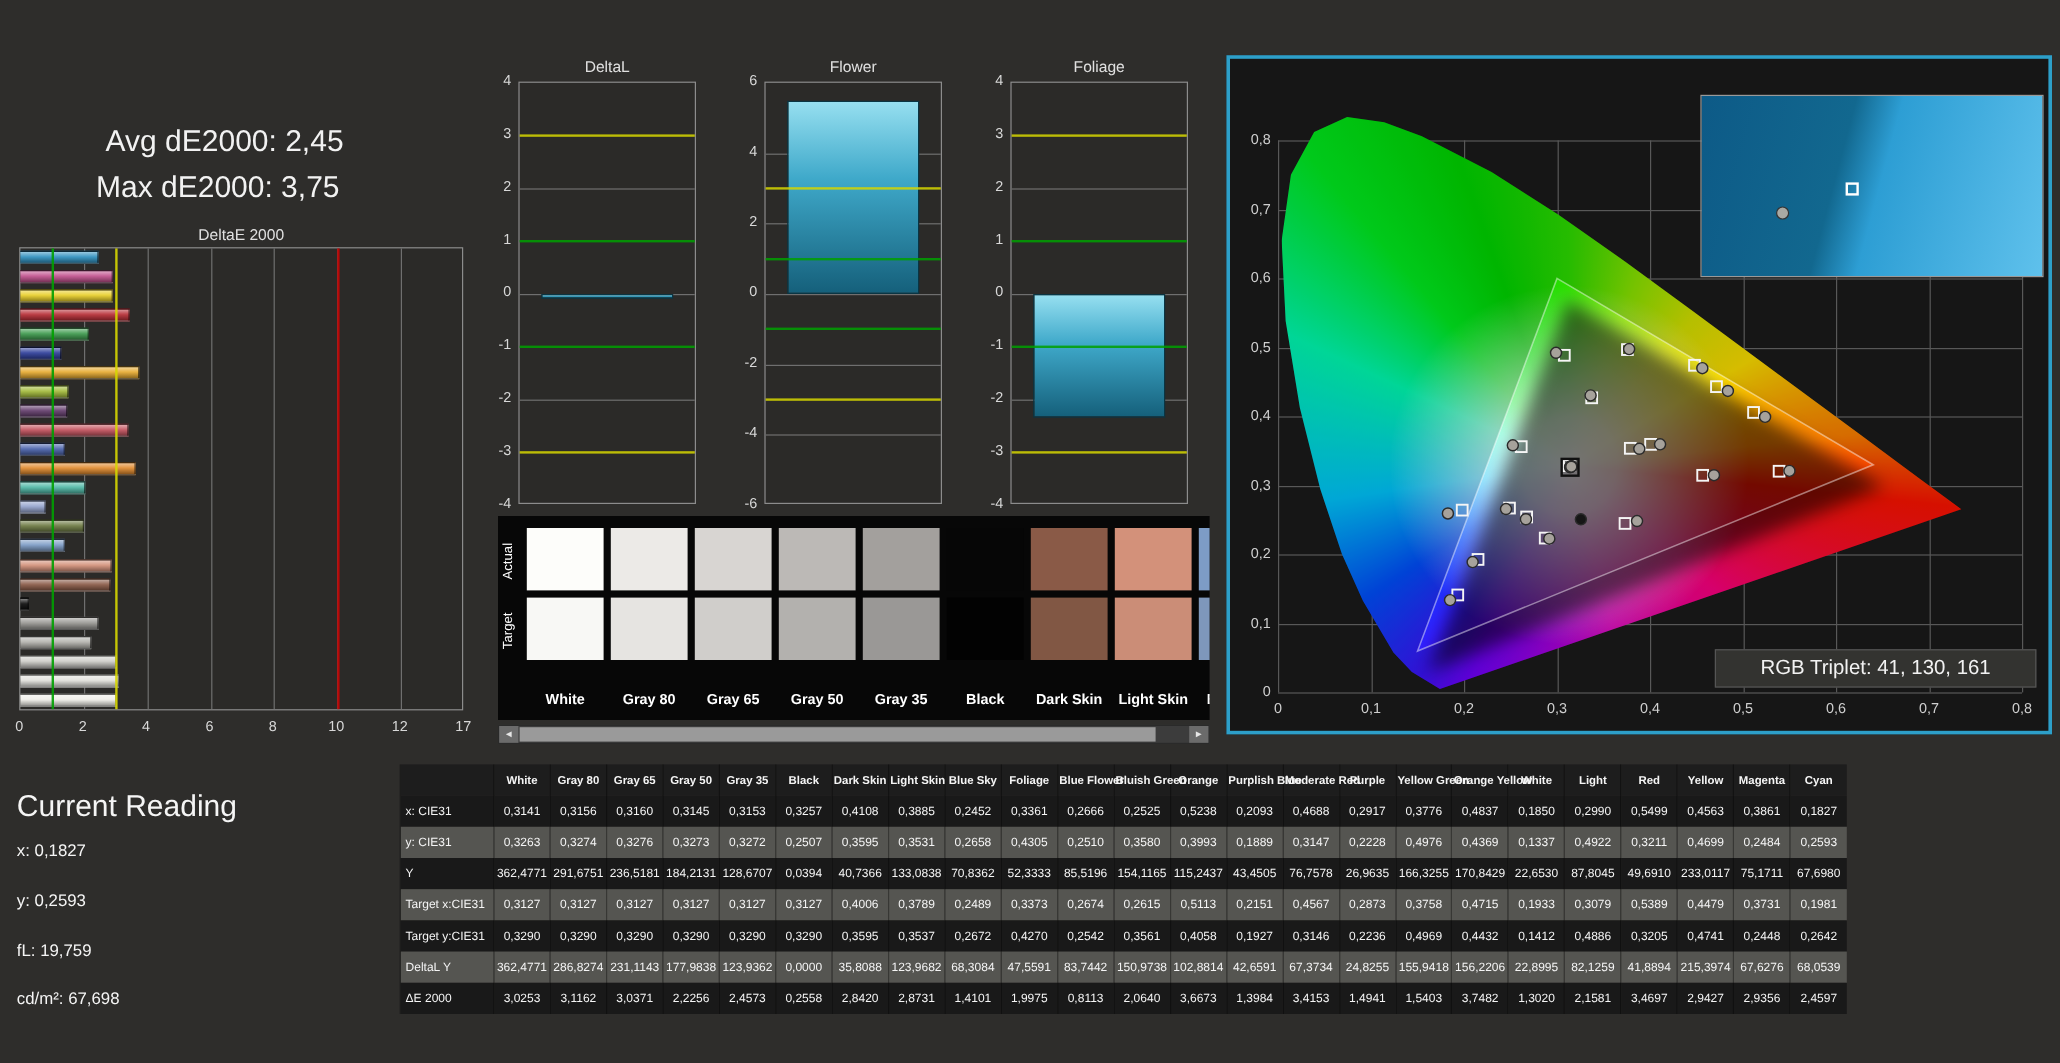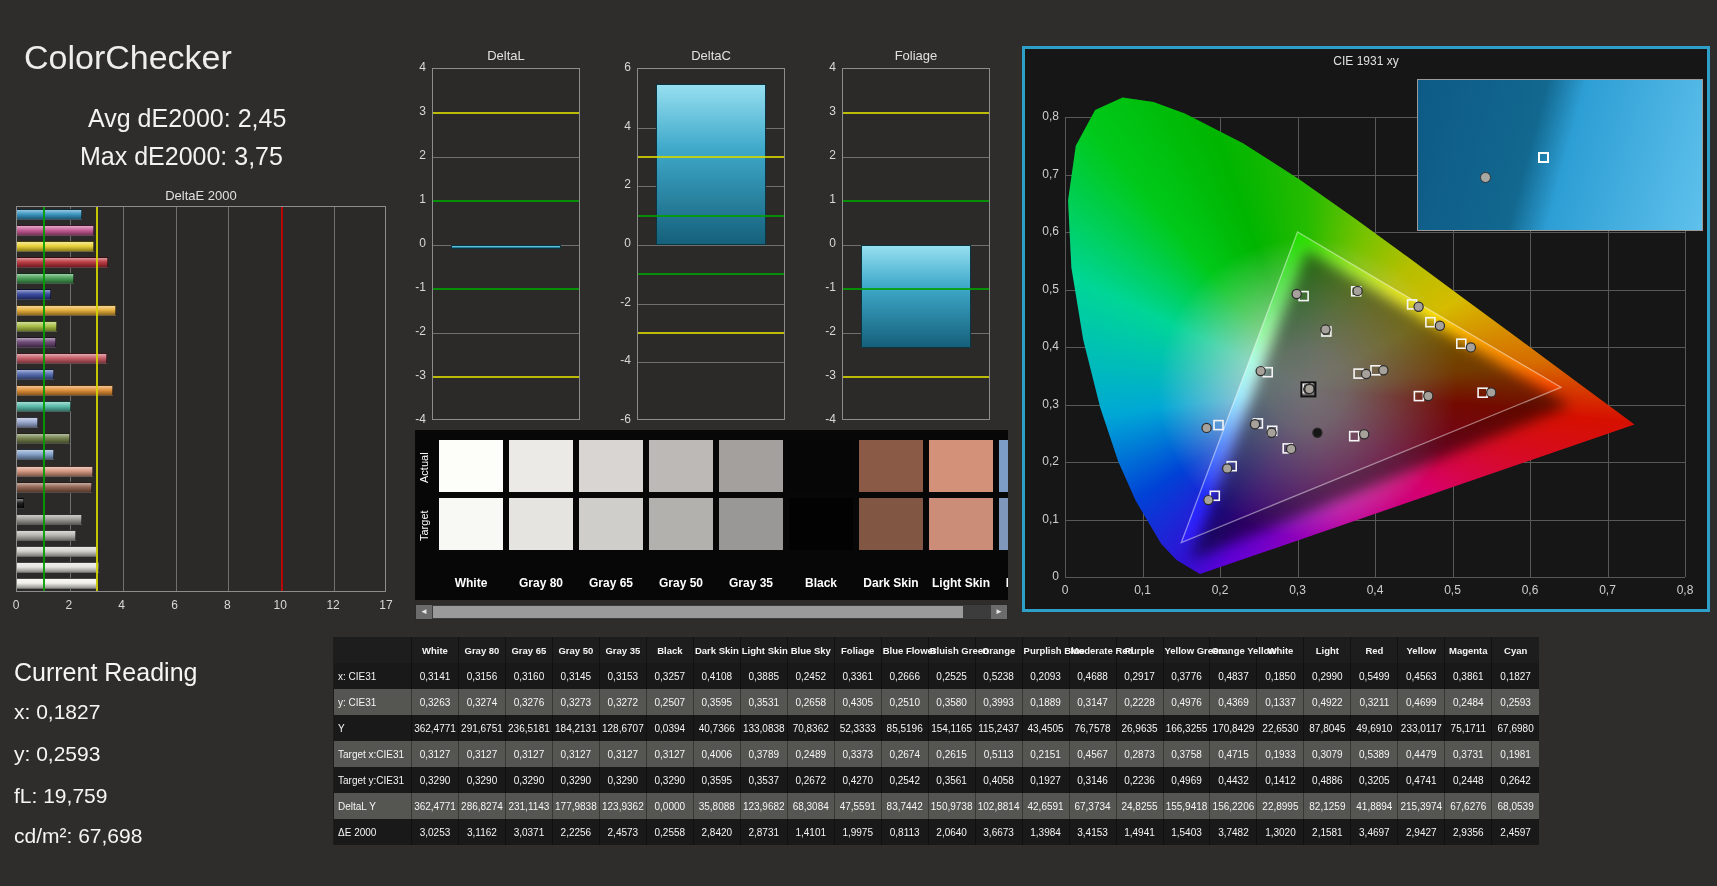--- a/index.html
+++ b/index.html
@@ -39,40 +39,38 @@
   .cxl{width:28px;text-align:center}
   .cyl{left:8px;width:26px;text-align:right}
   #horseshoe{position:absolute;filter:drop-shadow(8px 12px 10px rgba(0,0,0,.6))}
   #cie-inset{position:absolute;left:392px;top:30px;width:286px;height:152px;border:1px solid #9a9a9a;
              background:linear-gradient(105deg,#0d5a87 0%,#12688f 40%,#2d9ed4 52%,#5fc1ec 100%)}
   .inset-circle{position:absolute;left:62px;top:92px;width:11px;height:11px;border-radius:50%;background:#a9a9a3;border:1px solid #333}
   .inset-square{position:absolute;left:120px;top:72px;width:11px;height:11px;border:2px solid #fff}
   #rgb-triplet{position:absolute;left:404px;top:492px;width:268px;height:32px;background:#333330;border:1px solid #555;
                color:#f2f2f2;font-size:17px;line-height:30px;text-align:center}
   #cr-title{position:absolute;left:14px;top:658px;font-size:25px;color:#f5f5f5}
-  .cr-line{position:absolute;left:14px;font-size:21px;color:#f5f5f5}
+  .cr-line{position:absolute;left:14px;font-size:14px;color:#f5f5f5}
   #measure-table{position:absolute;left:333px;top:637px;border-collapse:collapse;table-layout:fixed;width:1206px}
   #measure-table th,#measure-table td{height:26px;font-size:10px;color:#f5f5f5;text-align:center;padding:0 1px;
         border-left:1px solid rgba(0,0,0,.35);white-space:nowrap;overflow:visible}
   #measure-table th{background:#1d1d1d;font-weight:bold;font-size:9.5px}
   #measure-table .corner{width:78px}
   #measure-table tr.dk td{background:#191919}
   #measure-table tr.lt td{background:#555551}
   #measure-table td.rl{text-align:left;padding-left:4px}
 </style>
 </head>
 <body>
 
 <div id="app">
-  <div id="main-title">ColorChecker</div>
   <div id="avg-de">Avg dE2000: 2,45</div>
   <div id="max-de">Max dE2000: 3,75</div>
 
   <div id="cie-panel">
-    <div id="cie-title">CIE 1931 xy</div>
     <div id="cie-plot">
         <div class="cgl-v" style="left:40.0px;top:68.0px;height:460.0px"></div>
         <div class="cgl-h" style="top:528.0px;left:40px;width:620.0px"></div>
         <span class="cxl" style="left:26.0px;top:534px">0</span>
         <span class="cyl" style="top:520.0px">0</span>
         <div class="cgl-v" style="left:117.5px;top:68.0px;height:460.0px"></div>
         <div class="cgl-h" style="top:470.5px;left:40px;width:620.0px"></div>
         <span class="cxl" style="left:103.5px;top:534px">0,1</span>
         <span class="cyl" style="top:462.5px">0,1</span>
         <div class="cgl-v" style="left:195.0px;top:68.0px;height:460.0px"></div>
@@ -161,20 +159,21 @@
           <circle cx="393.6" cy="257.8" r="4.6" fill="#a6a29b" stroke="#2b2b2b" stroke-width="1.2"></circle>
           <circle cx="339.2" cy="385.2" r="4.6" fill="#a6a29b" stroke="#2b2b2b" stroke-width="1.2"></circle>
           <circle cx="181.6" cy="378.9" r="4.6" fill="#a6a29b" stroke="#2b2b2b" stroke-width="1.2"></circle>
           <rect x="276.4" y="333.4" width="14" height="14" fill="none" stroke="#111" stroke-width="2"></rect>
         </svg>
       </div>
     <div id="cie-inset">
       <div class="inset-circle"></div>
       <div class="inset-square"></div>
     </div>
+    <div id="rgb-triplet">RGB Triplet: 41, 130, 161</div>
   </div>
 
   <div id="swatch-scrollbar">
     <div class="sb-btn" style="left:0"><span>◄</span></div>
     <div class="sb-thumb"></div>
     <div class="sb-btn" style="right:0"><span>►</span></div>
   </div>
 
   <div id="cr-title">Current Reading</div>
   <div class="cr-line" style="top:700px">x: 0,1827</div>
@@ -292,21 +291,21 @@
       <span class="yl" style="top:344.0px">-4</span>
       <span class="yl" style="top:300.0px">-3</span>
       <span class="yl" style="top:256.0px">-2</span>
       <span class="yl" style="top:212.0px">-1</span>
       <span class="yl" style="top:168.0px">0</span>
       <span class="yl" style="top:124.0px">1</span>
       <span class="yl" style="top:80.0px">2</span>
       <span class="yl" style="top:36.0px">3</span>
       <span class="yl" style="top:-8.0px">4</span>
     </div>
-    <div class="chart-title" style="left:637px;top:48px;width:148px">DeltaC</div>
+    <div class="chart-title" style="left:637px;top:48px;width:148px">Flower</div>
     <div class="plot" style="left:637px;top:68px;width:148px;height:352px">
       <div class="gl-h" style="top:293.3px"></div>
       <div class="gl-h" style="top:234.7px"></div>
       <div class="gl-h" style="top:176.0px"></div>
       <div class="gl-h" style="top:117.3px"></div>
       <div class="gl-h" style="top:58.7px"></div>
       <div class="vbar" style="top:14.7px;height:161.3px"></div>
       <div class="ref-h" style="top:87.0px;background:#d6d600"></div>
       <div class="ref-h" style="top:263.0px;background:#d6d600"></div>
       <div class="ref-h" style="top:145.7px;background:#00a000"></div>

